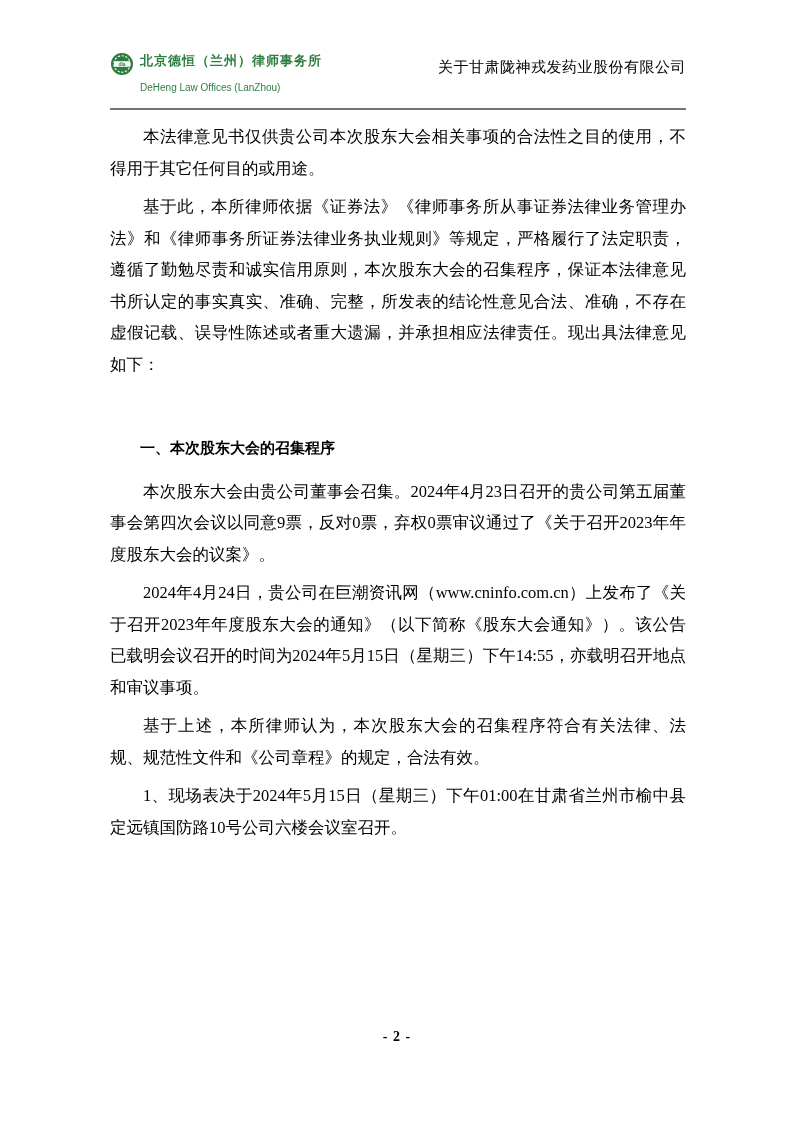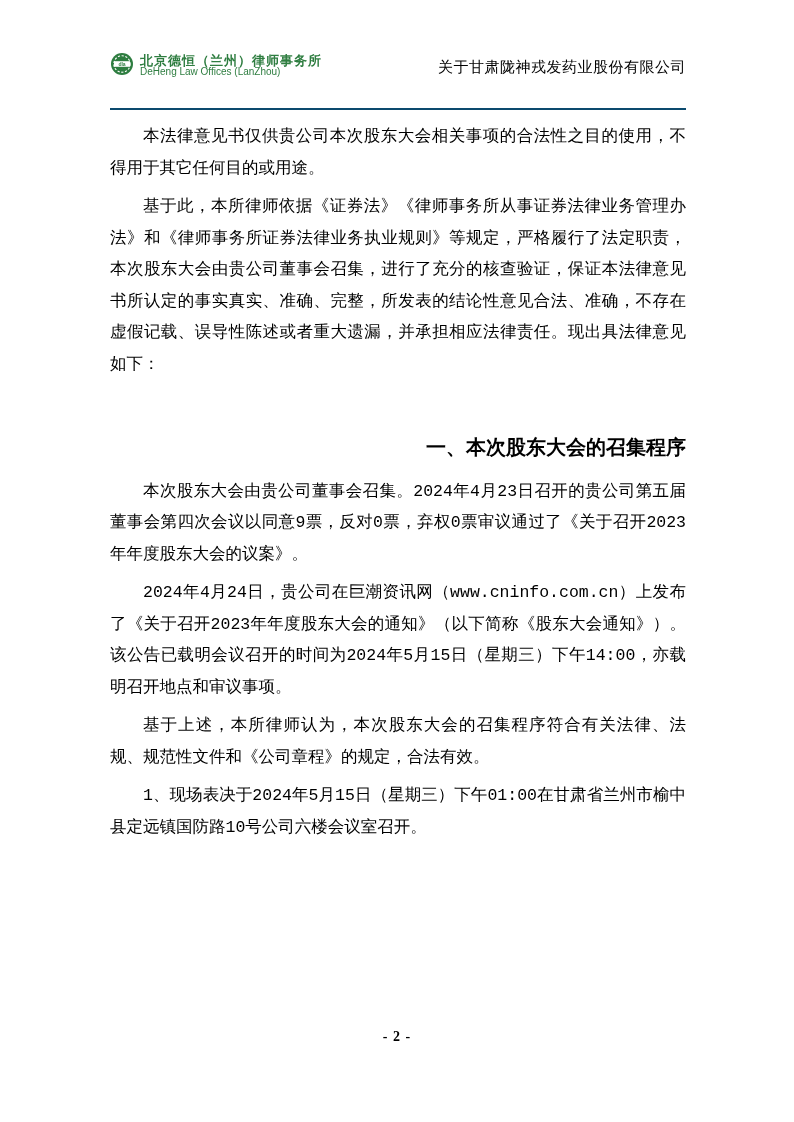--- a/index.html
+++ b/index.html
@@ -19,21 +19,21 @@
     overflow: hidden;
   }
 
   
   .header {
     position: absolute;
     top: 50px;
     left: 110px;
     width: 576px;
     height: 58px;
-    border-bottom: 2px solid #0c4a6e;
+    border-bottom: 2px solid #737373;
     display: flex;
     justify-content: space-between;
     align-items: flex-start;
   }
   .header-left {
     display: flex;
     align-items: flex-start;
     gap: 6px;
     padding-top: 2px;
   }
@@ -49,21 +49,21 @@
     font-weight: bold;
     font-size: 13px;
     letter-spacing: 1px;
     color: #2e7d40;
     margin-top: 2px;
   }
   .firm-en {
     font-family: "Liberation Sans", "DejaVu Sans", sans-serif;
     font-size: 10px;
     color: #2e7d40;
-    margin-top: 0;
+    margin-top: 16px;
   }
   .header-right {
     text-align: center;
     font-size: 15px;
     line-height: 27px;
     padding-top: 4px;
     letter-spacing: 0.5px;
   }
 
   
@@ -72,30 +72,29 @@
     top: 121px;
     left: 110px;
     width: 576px;
     font-size: 16.5px;
     line-height: 31.5px;
     text-align: justify;
   }
   .para {
     margin: 0 0 7px 0;
     text-indent: 2em;
-    font-family: Liberation Mono, monospace;
   }
   .heading {
     font-family: "Liberation Sans", "DejaVu Sans", sans-serif;
     font-weight: bold;
-    font-size: 20px;
+    font-size: 15px;
     line-height: 31.5px;
     margin: 52px 0 12px 0;
     text-indent: 2em;
-    text-align: right;
+    text-align: left;
   }
 
   
   .footer {
     position: absolute;
     top: 1029px;
     left: 0;
     width: 100%;
     text-align: center;
     font-size: 14px;
@@ -123,24 +122,24 @@
         <div class="firm-en">DeHeng Law Offices (LanZhou)</div>
       </div>
     </div>
     <div class="header-right">
       <div>关于甘肃陇神戎发药业股份有限公司</div>
     </div>
   </header>
 
   <main class="body">
     <p class="para">本法律意见书仅供贵公司本次股东大会相关事项的合法性之目的使用，不得用于其它任何目的或用途。</p>
-    <p class="para">基于此，本所律师依据《证券法》《律师事务所从事证券法律业务管理办法》和《律师事务所证券法律业务执业规则》等规定，严格履行了法定职责，本次股东大会由贵公司董事会召集，进行了充分的核查验证，保证本法律意见书所认定的事实真实、准确、完整，所发表的结论性意见合法、准确，不存在虚假记载、误导性陈述或者重大遗漏，并承担相应法律责任。现出具法律意见如下：</p>
+    <p class="para">基于此，本所律师依据《证券法》《律师事务所从事证券法律业务管理办法》和《律师事务所证券法律业务执业规则》等规定，严格履行了法定职责，遵循了勤勉尽责和诚实信用原则，本次股东大会的召集程序，保证本法律意见书所认定的事实真实、准确、完整，所发表的结论性意见合法、准确，不存在虚假记载、误导性陈述或者重大遗漏，并承担相应法律责任。现出具法律意见如下：</p>
     <h2 class="heading">一、本次股东大会的召集程序</h2>
     <p class="para">本次股东大会由贵公司董事会召集。2024年4月23日召开的贵公司第五届董事会第四次会议以同意9票，反对0票，弃权0票审议通过了《关于召开2023年年度股东大会的议案》。</p>
-    <p class="para">2024年4月24日，贵公司在巨潮资讯网（www.cninfo.com.cn）上发布了《关于召开2023年年度股东大会的通知》（以下简称《股东大会通知》）。该公告已载明会议召开的时间为2024年5月15日（星期三）下午14:00，亦载明召开地点和审议事项。</p>
+    <p class="para">2024年4月24日，贵公司在巨潮资讯网（www.cninfo.com.cn）上发布了《关于召开2023年年度股东大会的通知》（以下简称《股东大会通知》）。该公告已载明会议召开的时间为2024年5月15日（星期三）下午14:55，亦载明召开地点和审议事项。</p>
     <p class="para">基于上述，本所律师认为，本次股东大会的召集程序符合有关法律、法规、规范性文件和《公司章程》的规定，合法有效。</p>
     <p class="para">1、现场表决于2024年5月15日（星期三）下午01:00在甘肃省兰州市榆中县定远镇国防路10号公司六楼会议室召开。</p>
   </main>
 
   <footer class="footer">
     <span>- 2 -</span>
   </footer>
 
 </div>
 

